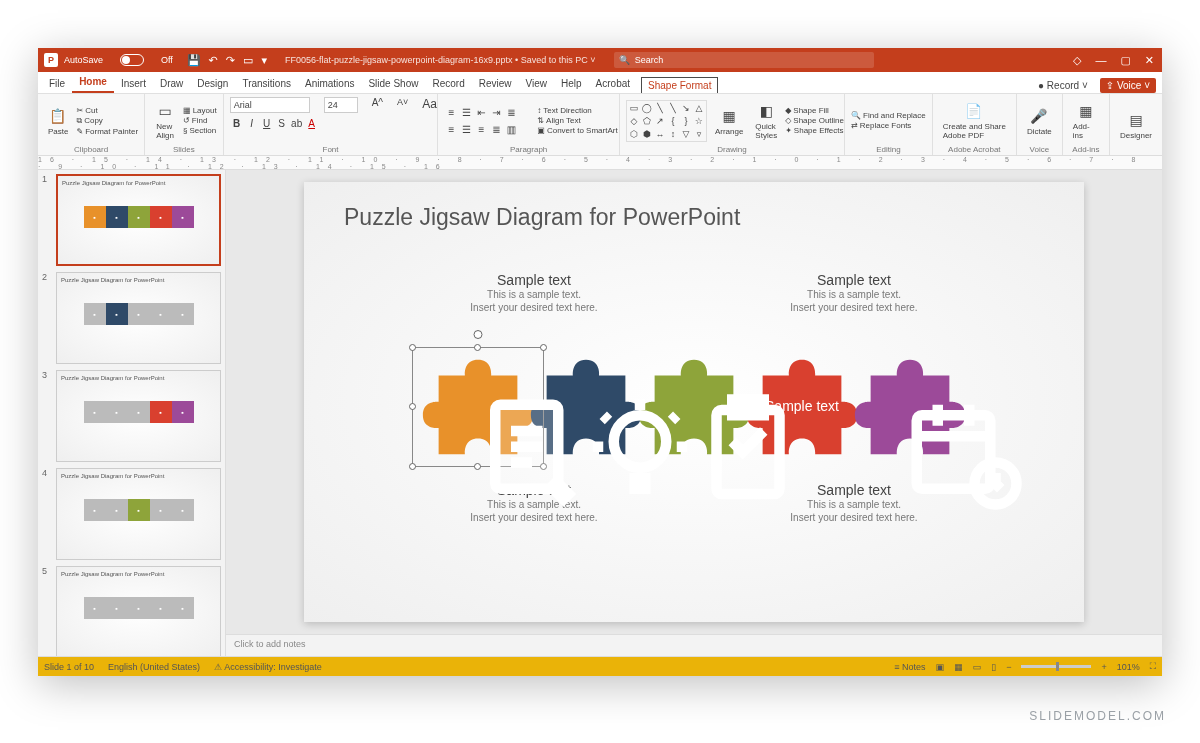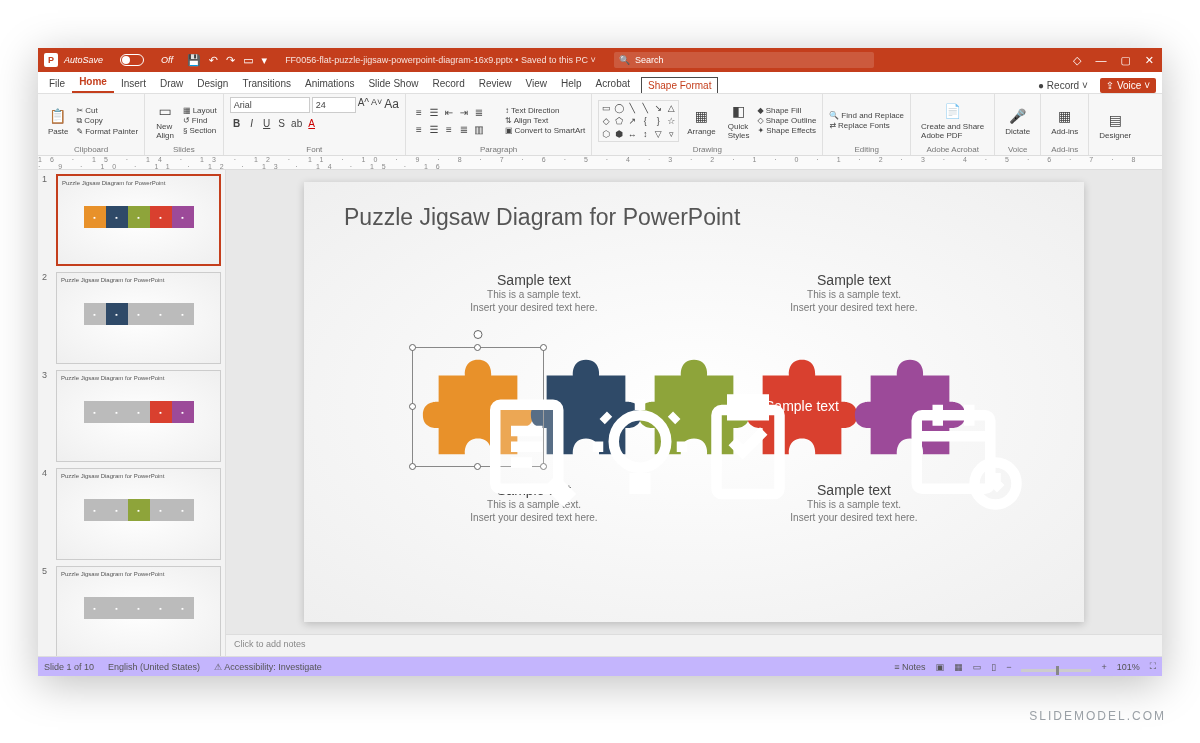--- a/index.html
+++ b/index.html
@@ -7,21 +7,21 @@
 
 .window {
   position: absolute; top: 48px; left: 38px; width: 1124px; height: 628px;
   background: #f3f3f3; box-shadow: 0 8px 40px rgba(0,0,0,.25); display: flex; flex-direction: column;
 }
 
 
 .titlebar { height: 24px; background: #c43e1c; display: flex; align-items: center; color: #fff; font-size: 10px; }
 .titlebar .left { display: flex; align-items: center; gap: 6px; padding-left: 6px; }
 .ppt-icon { width: 14px; height: 14px; background: #fff; color: #c43e1c; display: flex; align-items: center; justify-content: center; font-size: 9px; font-weight: bold; border-radius: 2px; }
-.autosave { display: flex; align-items: center; gap: 17px; font-size: 9px; font-style: italic; }
+.autosave { display: flex; align-items: center; gap: 17px; font-size: 9px; }
 .autosave-toggle { width: 24px; height: 12px; border: 1px solid #fff; border-radius: 6px; position: relative; }
 .autosave-toggle::after { content: ''; position: absolute; left: 1px; top: 1px; width: 8px; height: 8px; background: #fff; border-radius: 50%; }
 .qat { display: flex; gap: 8px; margin-left: 8px; }
 .qat-btn { color: #fff; font-size: 11px; cursor: pointer; }
 .filename { flex: 0 0 auto; margin-left: 12px; color: rgba(255,255,255,.85); font-size: 9px; }
 .searchbox { margin-left: 18px; flex: 0 0 260px; background: rgba(255,255,255,.15); border-radius: 2px; height: 16px; display: flex; align-items: center; padding: 0 6px; color: #fff; font-size: 9px; gap: 4px; }
 .titlebar .right { margin-left: auto; display: flex; gap: 14px; padding-right: 8px; align-items: center; }
 .titlebar .right span { font-size: 11px; cursor: pointer; }
 
 
@@ -77,22 +77,22 @@
 .piece .lbl { position: relative; z-index: 2; font-size: 14px; text-align: center; line-height: 1.1; }
 .piece .ico { position: relative; z-index: 2; }
 
 .sel-box { position: absolute; border: 1px solid #888; pointer-events: none; }
 .sel-handle { position: absolute; width: 7px; height: 7px; background: #fff; border: 1px solid #666; border-radius: 50%; }
 .rot-handle { position: absolute; width: 9px; height: 9px; background: #fff; border: 1px solid #666; border-radius: 50%; left: 50%; top: -18px; transform: translateX(-50%); }
 
 .notes { height: 22px; background: #f3f3f3; border-top: 1px solid #ddd; font-size: 9px; color: #888; padding: 4px 8px; }
 
 
-.statusbar { height: 20px; background: #c4b5fd; border-top: 1px solid #ddd; display: flex; align-items: center; font-size: 9px; color: #555; padding: 0 6px; gap: 14px; }
-.statusbar .right { margin-left: auto; display: flex; align-items: flex-end; gap: 10px; }
+.statusbar { height: 20px; background: #eab308; border-top: 1px solid #ddd; display: flex; align-items: center; font-size: 9px; color: #555; padding: 0 6px; gap: 14px; }
+.statusbar .right { margin-left: auto; display: flex; align-items: center; gap: 10px; }
 .zoom-slider { width: 70px; height: 3px; background: #ccc; position: relative; }
 .zoom-slider::after { content: ''; position: absolute; left: 50%; top: -3px; width: 3px; height: 9px; background: #888; }
 
 .watermark { position: absolute; right: 34px; bottom: 20px; font-size: 12px; letter-spacing: 2px; color: #9aa0a6; font-weight: 500; }
 </style>
 </head>
 <body>
 
 <div class="window">
 
@@ -191,23 +191,23 @@
           <div>
               <span>§</span>
               <span>Section</span>
             </div>
         </div>
       </div>
       <div class="group-label">Slides</div>
     </div>
     <div class="group" style="min-width:170px">
       <div class="group-content" style="flex-direction:column;align-items:flex-start;gap:3px">
-        <div style="display:flex;gap:2px">
+        <div style="display:flex;gap:14px">
           <div class="font-sel" style="width:80px">Arial</div>
-          <div class="font-sel" style="width:44px">24</div>
+          <div class="font-sel" style="width:34px">24</div>
           <span style="font-size:10px">A^</span>
           <span style="font-size:9px">A˅</span>
           <span style="font-size:12px">Aa</span>
         </div>
         <div class="btn-grid">
           <span>
               <b>B</b>
             </span>
           <span>
               <i>I</i>

